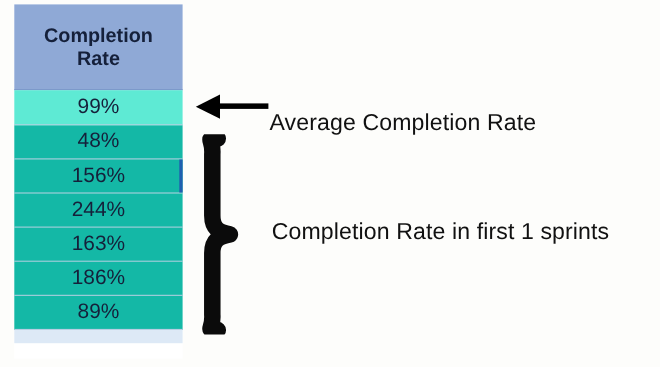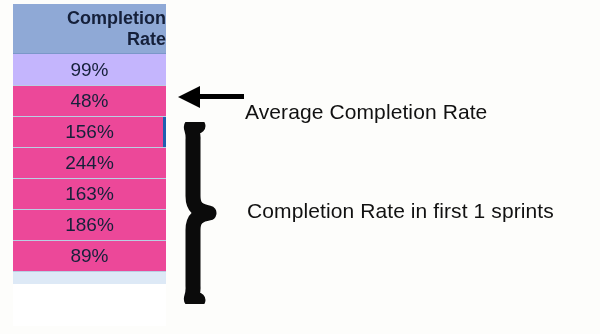--- a/index.html
+++ b/index.html
@@ -38,41 +38,40 @@
     box-sizing: border-box;
     width: 100%;
     display: flex;
     align-items: center;
     justify-content: center;
     border-bottom: 1px solid #b9cfe3;
     color: #15203a;
   }
 
   .header-cell {
-    height: 50px;
+    height: 78px;
     background: #8fa9d6;
     font-weight: bold;
     font-size: 18px;
     line-height: 1.12;
     text-align: center;
     border-bottom: 1px solid #7b97c9;
     flex-direction: column;
-    align-items: flex-end;
   }
   .header-cell span { display: block; }
 
   .row-avg {
     height: 32px;
-    background: #c4b5fd;
+    background: #5eead4;
     font-size: 19px;
   }
 
   .row-data {
     height: 31px;
-    background: #ec4899;
+    background: #14b8a6;
     font-size: 19px;
   }
 
   .row-tail {
     height: 12px;
     background: #dde9f6;
     border-bottom: none;
   }
 
   

